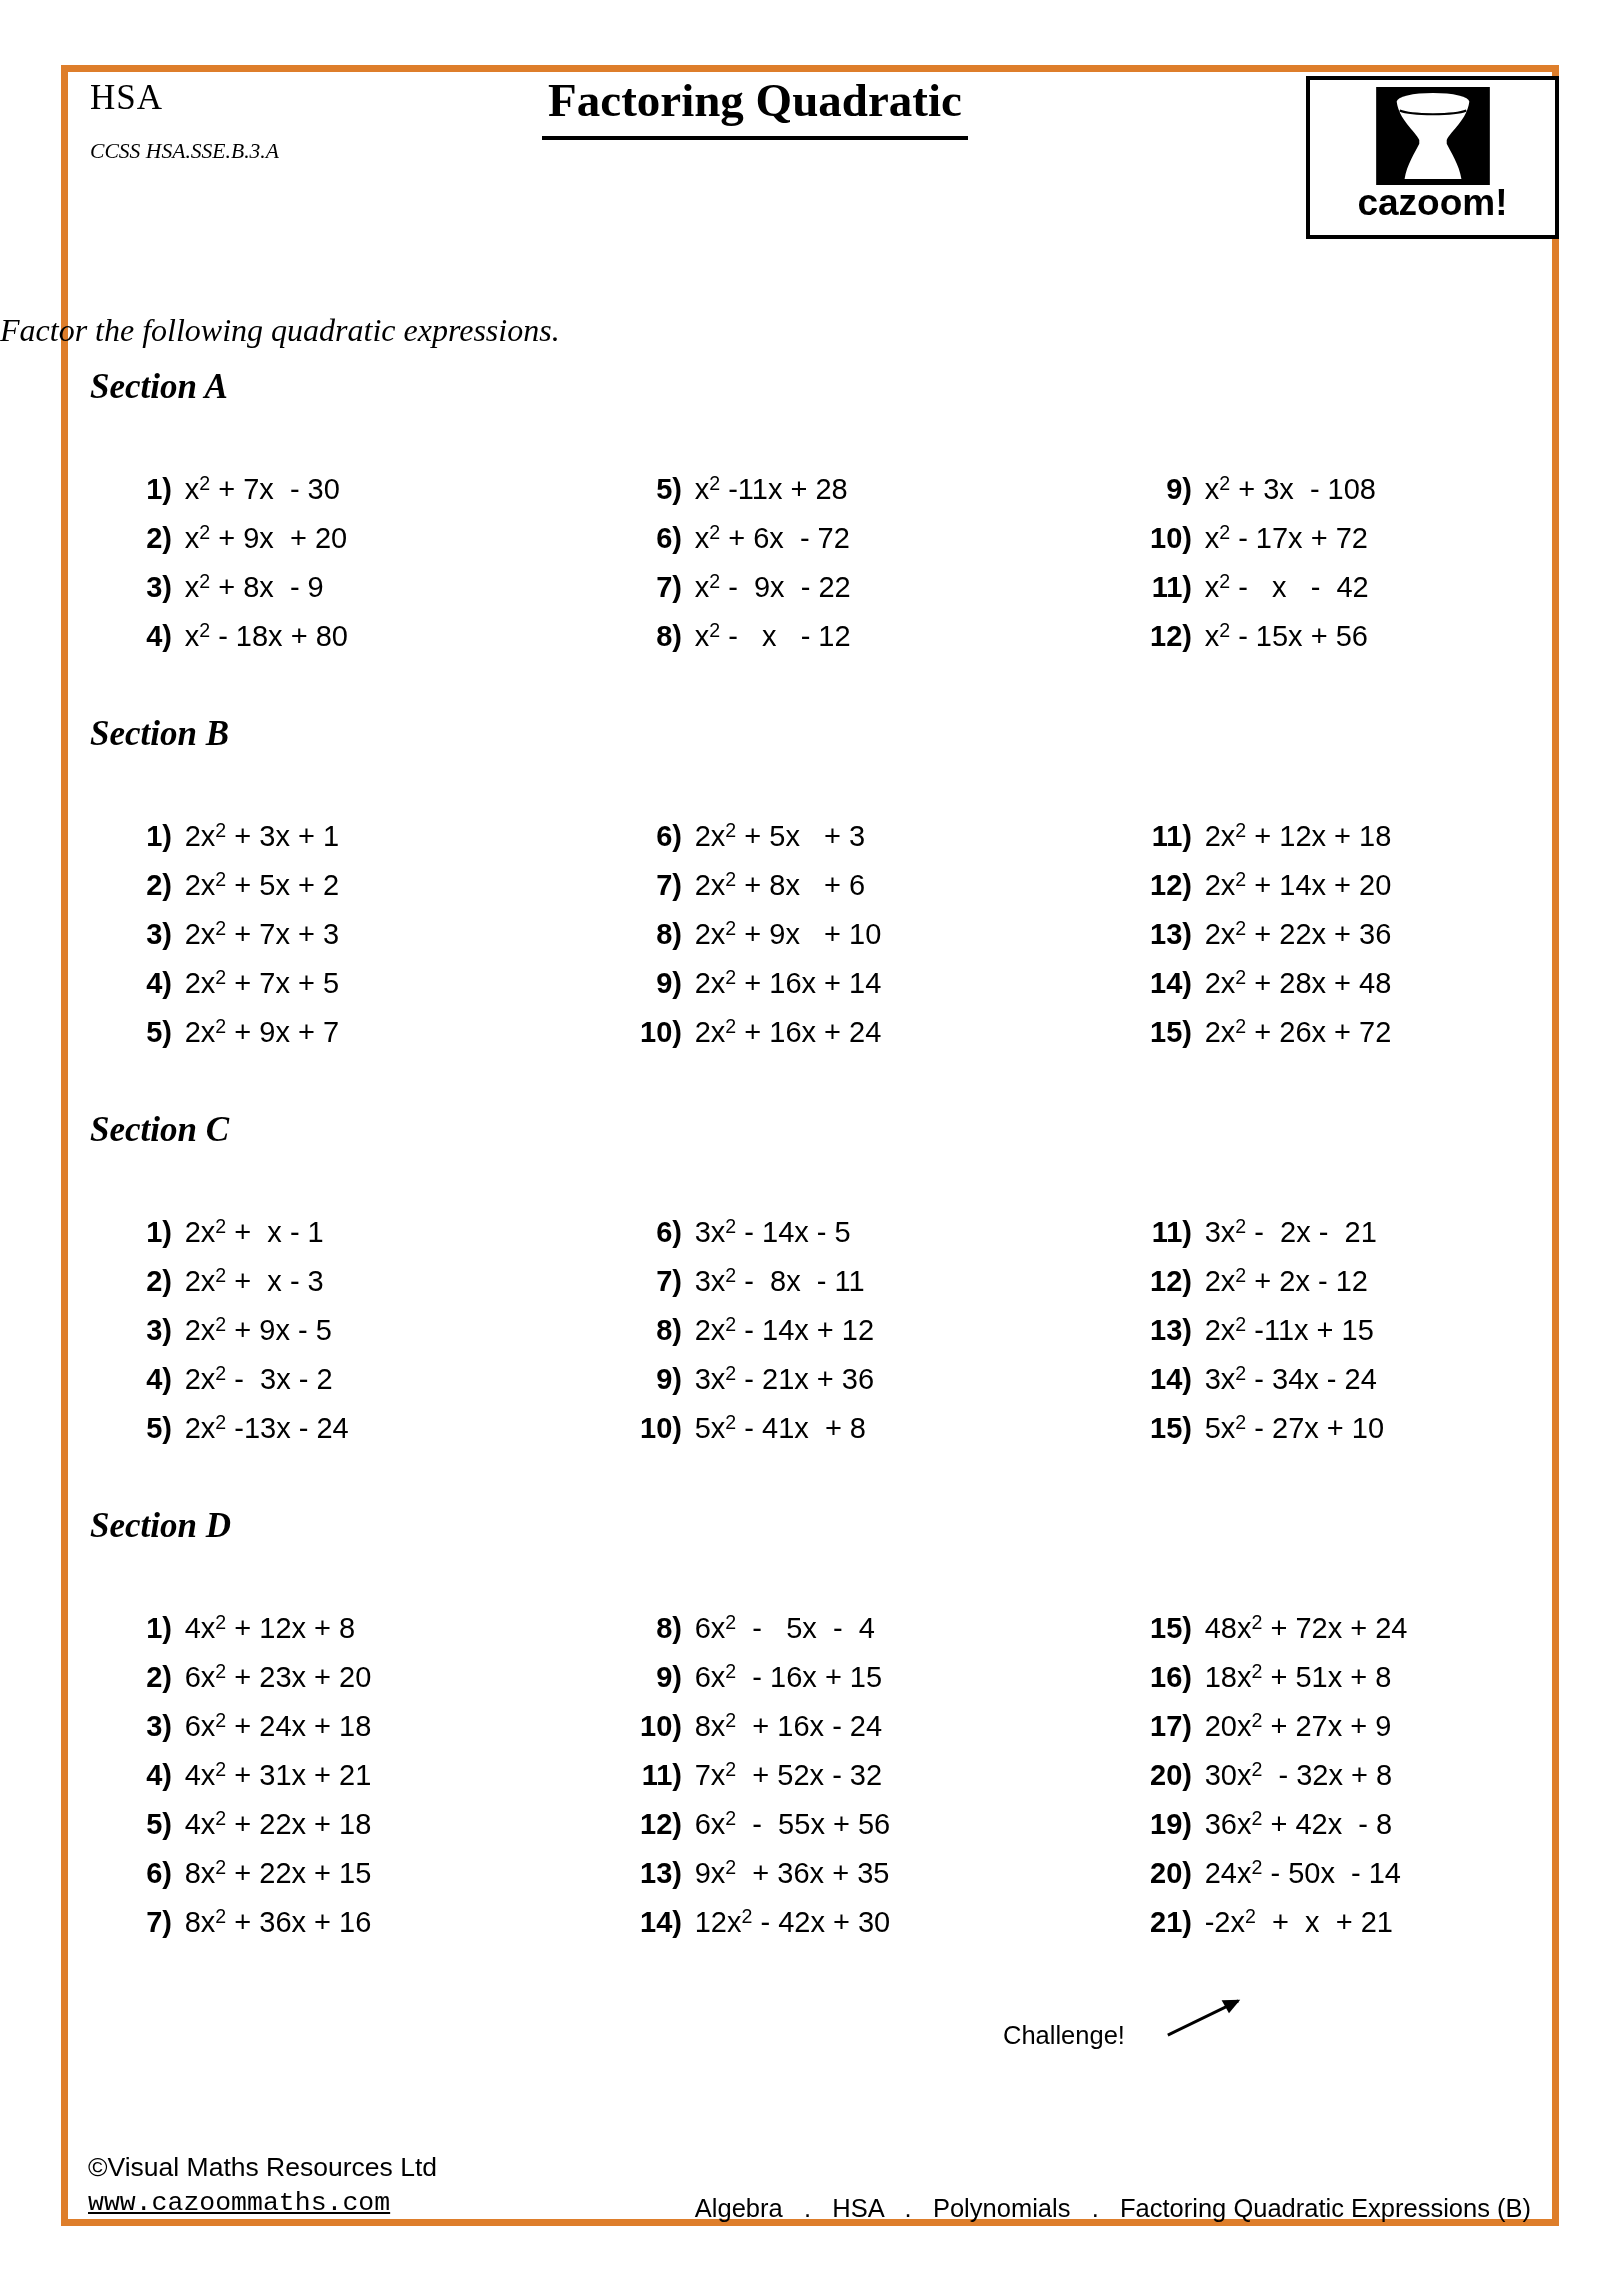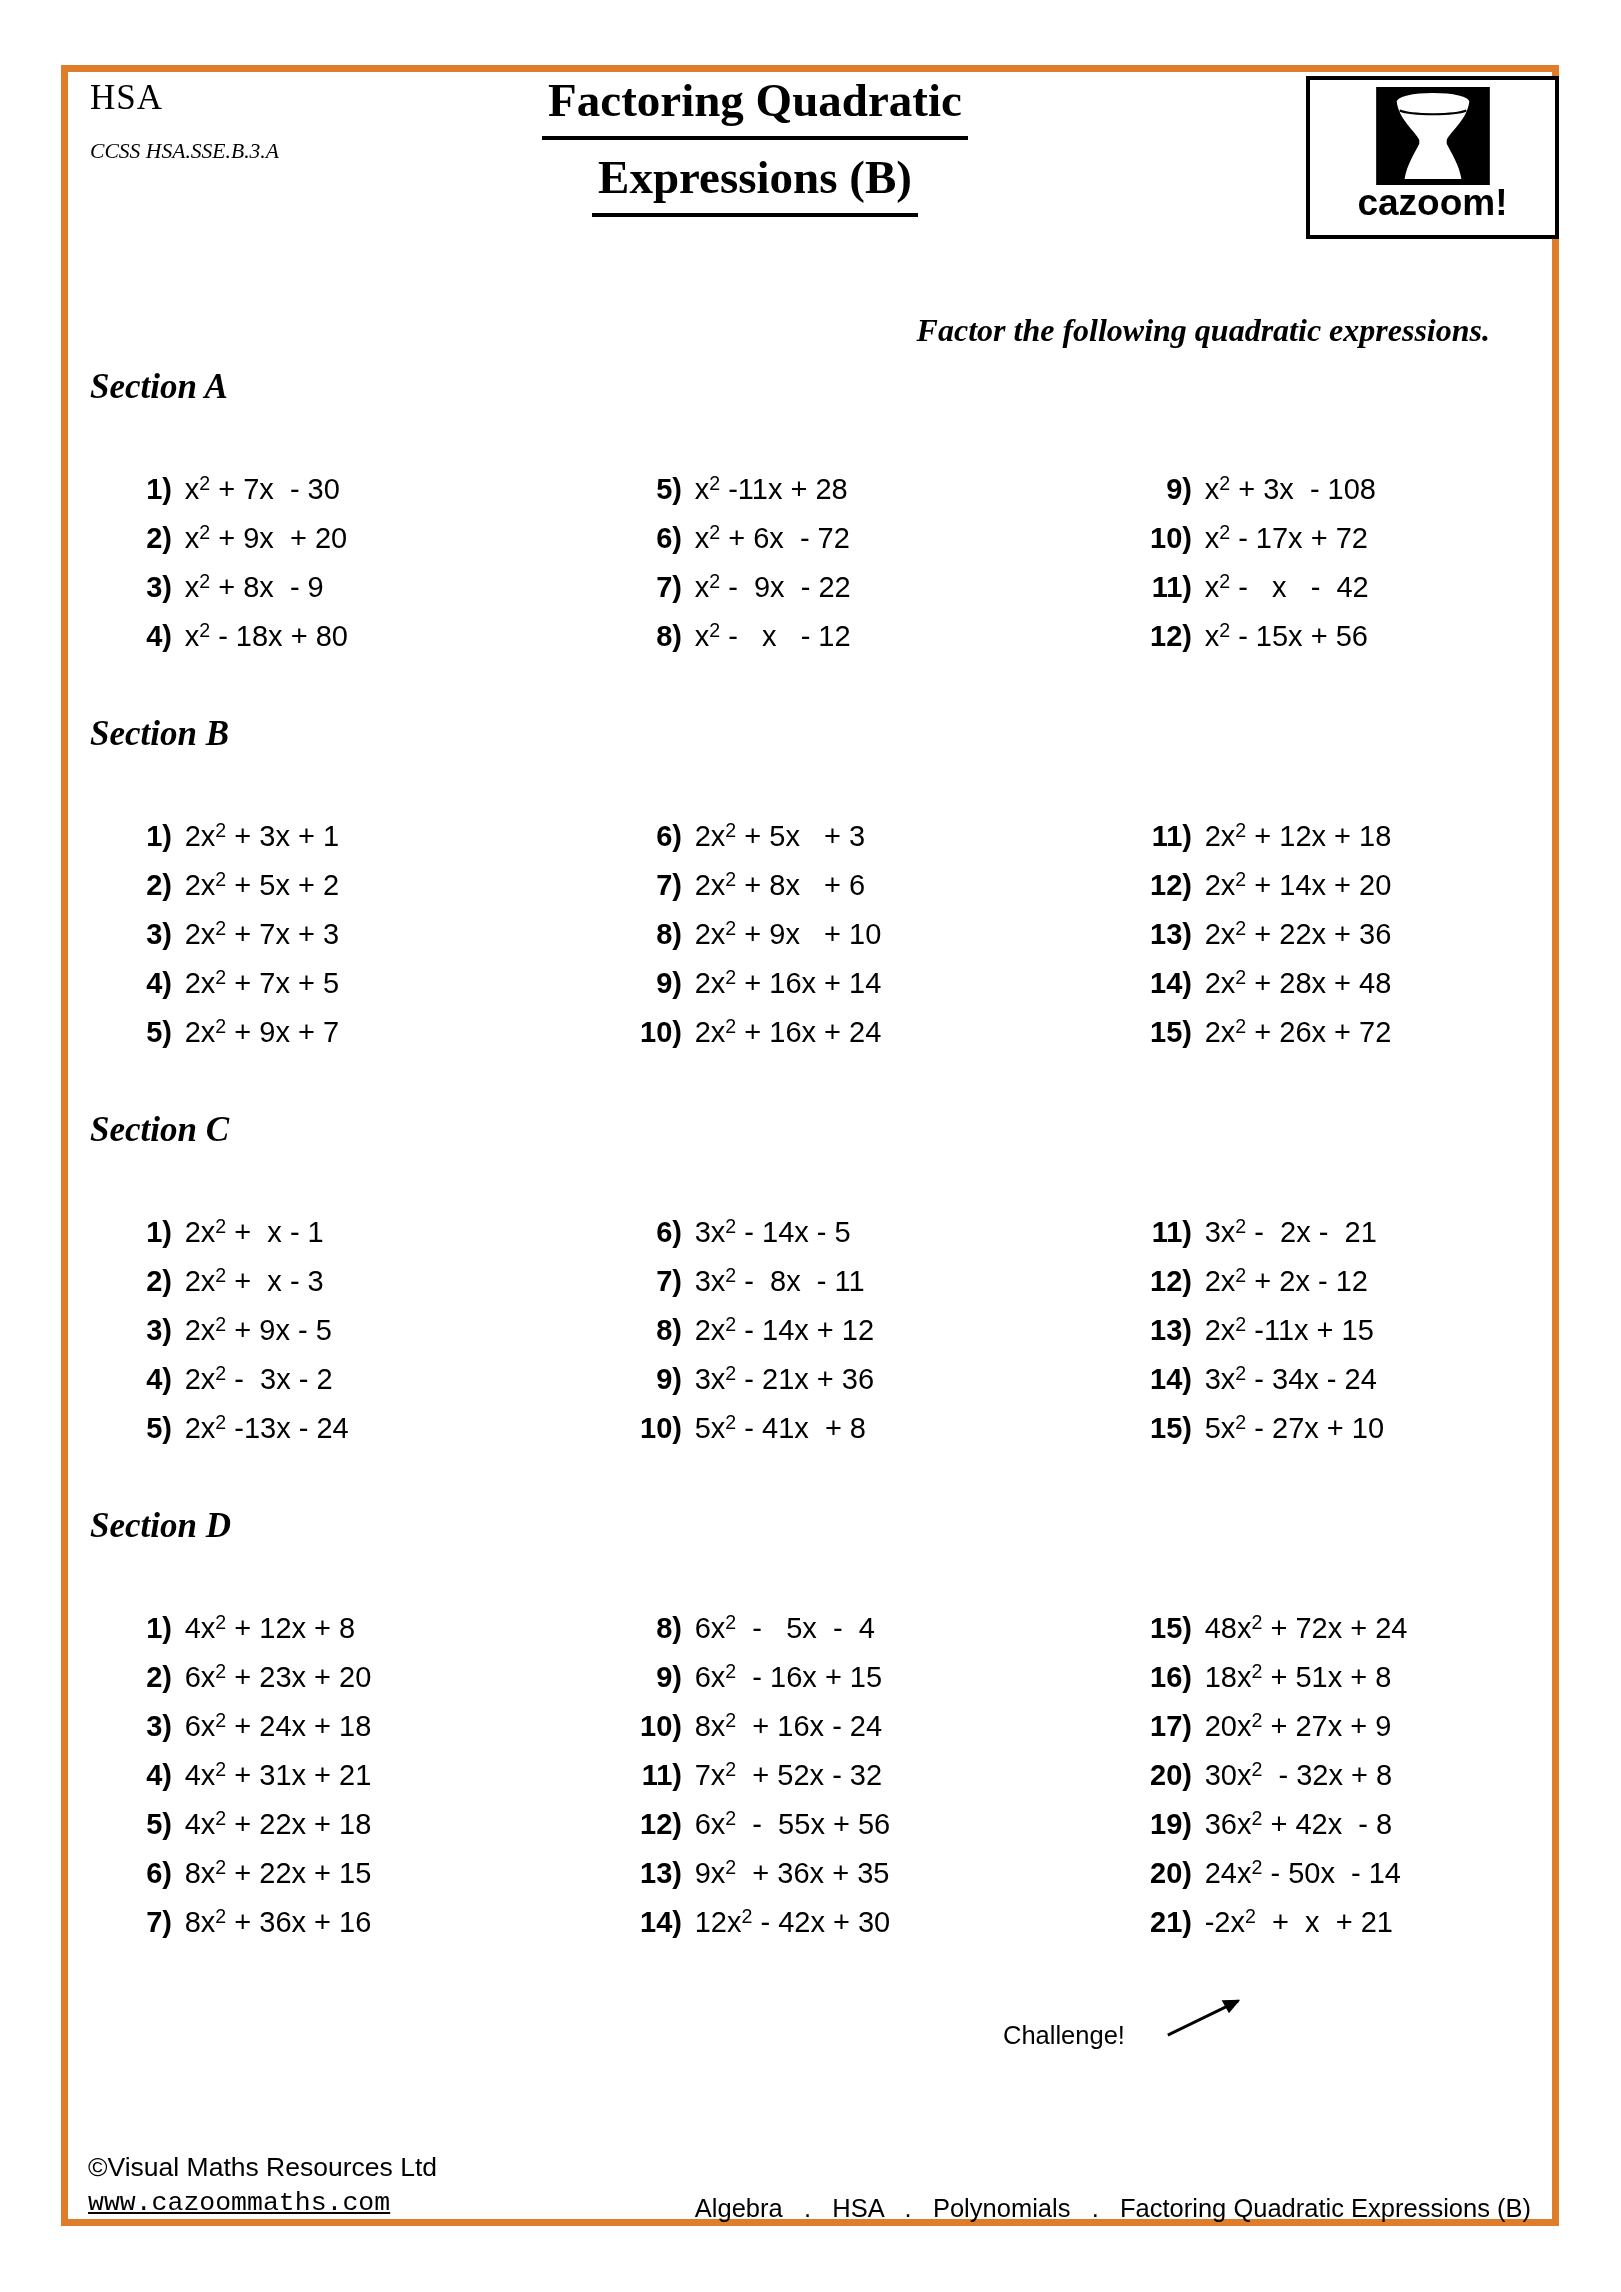--- a/index.html
+++ b/index.html
@@ -15,22 +15,22 @@
   .titleblock{position:absolute;left:412px;top:71px;width:686px;text-align:center;
               font-family:"Liberation Serif",serif;font-weight:bold;font-size:47px;line-height:59px;}
   .titleblock .tline{display:inline-block;border-bottom:4.9px solid #000;padding:0 5.9px 5.9px 5.9px;margin-bottom:7.8px;}
   
   .logo{position:absolute;left:1306px;top:76px;width:245px;height:155px;border:4.9px solid #000;
         background:#fff;display:flex;flex-direction:column;align-items:center;justify-content:flex-start;}
   .logo svg{margin-top:6.9px;}
   .logotext{font-family:Liberation Sans, sans-serif;font-weight:bold;font-size:37px;line-height:39px;
             letter-spacing:0px;margin-top:-2px;}
   
-  .instruction{position:absolute;left:0;top:312px;width:1490px;text-align:right;
-               font-family:"Liberation Serif",serif;font-style:italic;font-size:32px;font-weight:bold;}
+  .instruction{position:absolute;left:0;top:312px;width:1490px;text-align:left;
+               font-family:"Liberation Serif",serif;font-style:italic;font-size:32px;}
   
   .sections{position:absolute;left:0;top:365px;width:1621px;}
   .section{margin-bottom:51px;}
   .section-head{font-family:"Liberation Serif",serif;font-weight:bold;font-style:italic;
                 font-size:35px;line-height:43px;margin:0 0 57px 90px;}
   .cols{display:grid;grid-template-columns:510px 510px auto;padding-left:69px;}
   .qrow{display:flex;font-size:29px;line-height:49px;white-space:pre;}
   .qnum{display:inline-block;width:103px;text-align:right;font-weight:bold;flex:none;}
   .qexpr{display:inline-block;padding-left:12.7px;}
   .qexpr sup{font-size:19.6px;line-height:0;vertical-align:8.8px;}
@@ -47,21 +47,20 @@
 <body>
 
 <div class="page">
   <div class="frame" style="border-color: rgb(222, 126, 43);"></div>
 
   <div class="hsa">HSA</div>
   <div class="ccss">CCSS HSA.SSE.B.3.A</div>
 
   <div class="titleblock">
     <span class="tline">Factoring Quadratic</span><br>
-    <span class="tline">Expressions (B)</span>
   </div>
 
   <div class="logo">
     <svg width="114" height="98" viewBox="0 0 116 100">
       <rect x="0" y="0" width="116" height="100" fill="#000"></rect>
       <ellipse cx="58" cy="15" rx="37" ry="9" fill="#fff"></ellipse>
       <path d="M21,15 C23,33 40,45 44,54 L44,58 C40,66 31,80 29,94 L87,94 C85,80 76,66 72,58 L72,54 C76,45 93,33 95,15 Z" fill="#fff"></path>
       <path d="M24,24 C36,29 80,29 92,24" stroke="#000" stroke-width="2" fill="none"></path>
     </svg>
     <div class="logotext">cazoom!</div>

